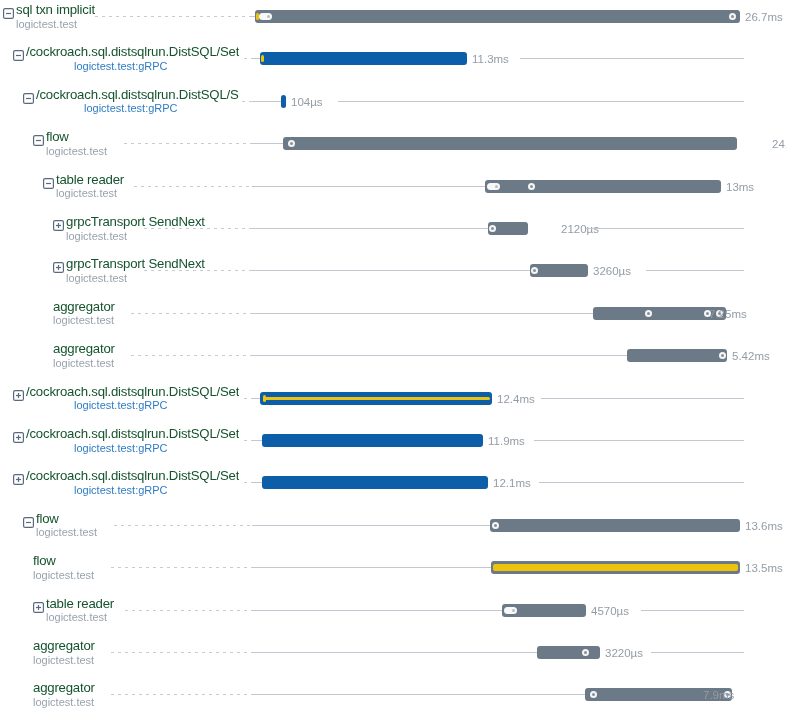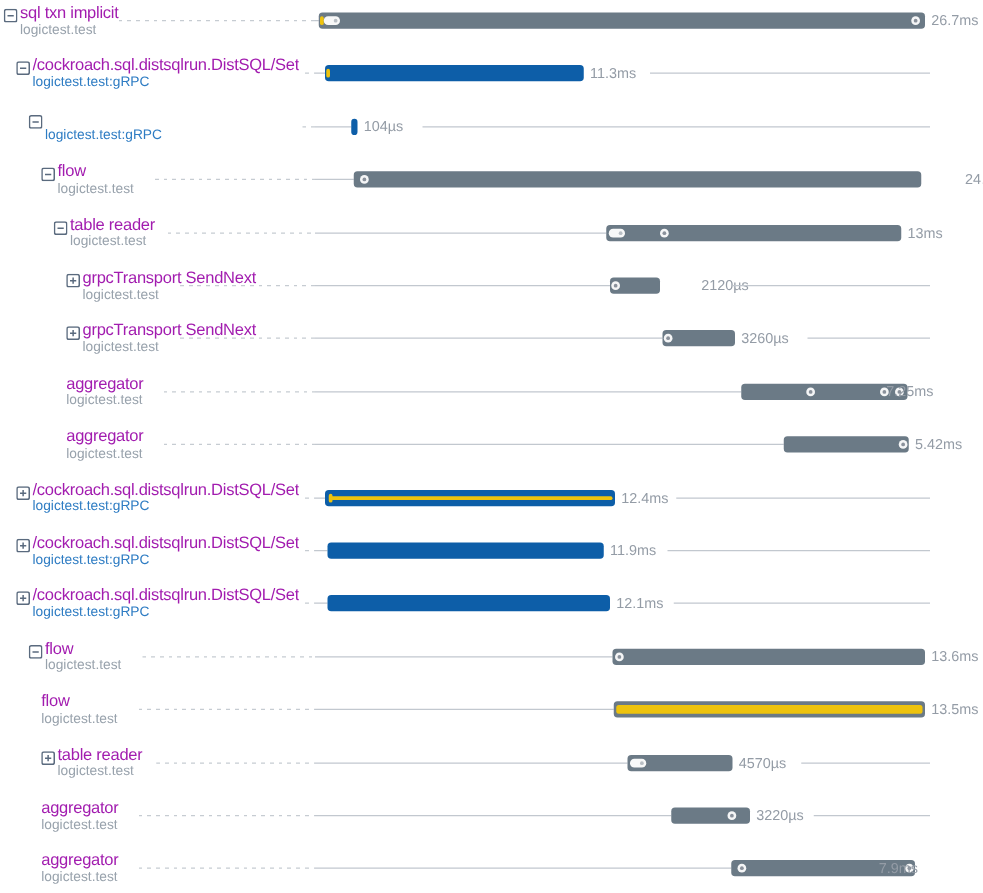--- a/index.html
+++ b/index.html
@@ -4,28 +4,28 @@
 <style>
   html,body{margin:0;padding:0;background:#ffffff;}
   #trace-view{
     position:relative;width:786px;height:714px;background:#ffffff;overflow:hidden;
     font-family:"Liberation Sans","DejaVu Sans",sans-serif;
   }
   .row{position:absolute;left:0;width:786px;height:42px;}
   .expander{position:absolute;top:3px;width:11px;height:11px;cursor:pointer;}
   .title{
     position:absolute;top:0px;height:16px;line-height:16px;font-size:13.2px;
-    color:#a21caf;letter-spacing:-0.2px;white-space:nowrap;overflow:hidden;
+    color:#14532d;letter-spacing:-0.2px;white-space:nowrap;overflow:hidden;
   }
   .subtitle{
     position:absolute;top:15.5px;height:13px;line-height:13px;font-size:11px;
     white-space:nowrap;overflow:hidden;
   }
   .subtitle.gray{color:#98a2ac;}
-  .subtitle.blue{color:#2e7cc3;}
+  .subtitle.blue{color:#2e7cc3;margin-left:48px;}
   .leader-dash{position:absolute;top:14px;height:1px;
     background:repeating-linear-gradient(to right,#c6ccd2 0 3px,transparent 3px 7px);}
   .leader-solid,.trail{position:absolute;top:14px;height:1px;background:#c2c8cf;}
   .bar{position:absolute;top:8px;height:13px;border-radius:3px;cursor:pointer;}
   .bar.gray{background:#6b7a86;}
   .bar.blue{background:#0d5ea8;}
   .stripe{position:absolute;border-radius:2px;background:#eec30d;}
   .marker-dot{position:absolute;top:11px;width:7px;height:7px;border-radius:50%;
     background:#f4f5f6;display:flex;align-items:center;justify-content:center;}
   .marker-dot .inner{width:3px;height:3px;border-radius:50%;background:#8a919b;}
@@ -71,20 +71,21 @@
       <div class="bar blue" style="left:260px;width:207px"></div>
       <div class="marker-tick" style="left:261px"></div>
       <div class="duration" style="left:472px">11.3ms</div>
       <div class="trail" style="left:520px;width:224px"></div>
     </div>
     <div class="row" style="top: 86.8px;">
       <span class="expander" style="left:23px"><svg width="11" height="11" viewBox="0 0 11 11" fill="none" stroke="#5a6a7e" stroke-width="1.2">
           <rect x="0.6" y="0.6" width="9.8" height="9.8" rx="1.5"></rect>
           <line x1="3" y1="5.5" x2="8" y2="5.5"></line>
         </svg></span>
+      <div class="title" style="left:36px;max-width:212px">/cockroach.sql.distsqlrun.DistSQL/S</div>
       <div class="subtitle blue" style="left:36px">logictest.test:gRPC</div>
       <div class="leader-dash" style="left:242px;width:10px"></div>
       <div class="leader-solid" style="left:252px;width:29px"></div>
       <div class="bar blue" style="left:281px;width:5px"></div>
       <div class="duration" style="left:291px">104µs</div>
       <div class="trail" style="left:338px;width:406px"></div>
     </div>
     <div class="row" style="top: 129.2px;">
       <span class="expander" style="left:33px"><svg width="11" height="11" viewBox="0 0 11 11" fill="none" stroke="#5a6a7e" stroke-width="1.2">
           <rect x="0.6" y="0.6" width="9.8" height="9.8" rx="1.5"></rect>

